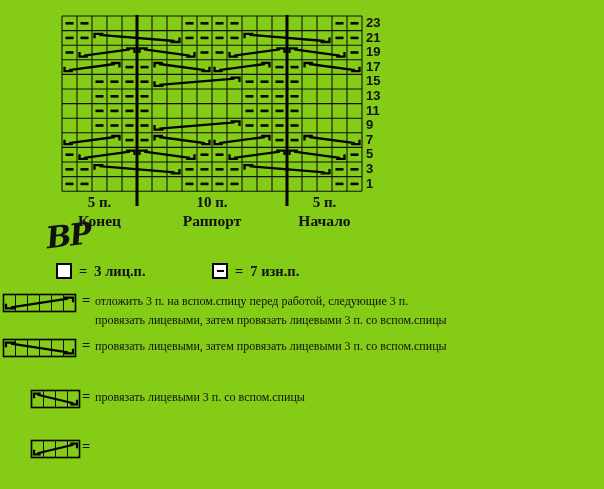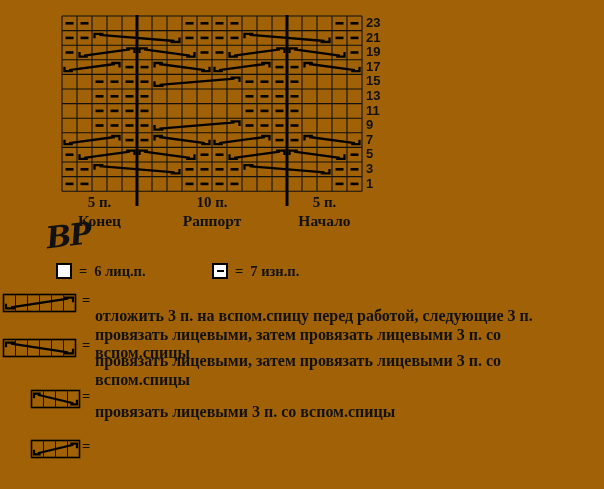--- a/index.html
+++ b/index.html
@@ -1,34 +1,34 @@
 <!DOCTYPE html>
 <html><head>
 <meta charset="utf-8">
 <style>
   html,body{margin:0;padding:0;}
   body{width:604px;height:489px;background:#ffffff;font-family:"Liberation Serif",serif;}
-  .page{position:relative;width:604px;height:489px;background:#a16207;overflow:hidden;color:#111;}
+  .page{position:relative;width:604px;height:489px;background:#84cc16;overflow:hidden;color:#111;}
   .chart-svg{position:absolute;left:0;top:0;}
   .bp-note{position:absolute;left:46px;top:218px;font-family:"DejaVu Serif",serif;
            font-style:italic;font-weight:700;font-size:30px;letter-spacing:-2px;
            transform:rotate(-7deg);color:#111;}
   .leg-basic{position:absolute;top:261px;height:20px;font-weight:700;font-size:14.5px;
              display:flex;align-items:center;gap:7px;}
   #leg-knit{left:56px;} #leg-purl{left:212px;}
   .sq{width:12px;height:12px;border:2px solid #000;display:inline-flex;
       align-items:center;justify-content:center;background:#fff;}
   .sq .dash{width:7px;height:2.6px;background:#000;display:block;}
   .leg-item{position:absolute;left:0;width:604px;height:44px;}
   .li0{top:292px;} .li1{top:337px;} .li2{top:388px;} .li3{top:438px;}
   .leg-item svg{position:absolute;top:1px;}
   .li0 svg,.li1 svg{left:2px;} .li2 svg,.li3 svg{left:30px;}
   .leg-eq{position:absolute;left:82px;top:0px;font-weight:700;font-size:14.5px;}
-  .leg-desc{position:absolute;left:95px;top:15px;width:460px;font-weight:700;
-            font-size:16px;line-height:18.5px;}
+  .leg-desc{position:absolute;left:95px;top:0px;width:460px;font-weight:400;
+            font-size:12px;line-height:18.5px;}
 </style>
 </head>
 <body>
 
 <div class="page">
 
   <svg class="chart-svg" width="604" height="236">
       <g stroke="#111111" stroke-width="1.1">
         <line x1="62" y1="16" x2="62" y2="191.2"></line>
         <line x1="77" y1="16" x2="77" y2="191.2"></line>
@@ -191,21 +191,21 @@
       <text x="212" y="226" text-anchor="middle" font-family="&quot;Liberation Serif&quot;,serif" font-size="15.5" font-weight="bold" fill="#111111">Раппорт</text>
       <text x="324.5" y="207" text-anchor="middle" font-family="&quot;Liberation Serif&quot;,serif" font-size="15" font-weight="bold" fill="#111111">5 п.</text>
       <text x="324.5" y="226" text-anchor="middle" font-family="&quot;Liberation Serif&quot;,serif" font-size="15.5" font-weight="bold" fill="#111111">Начало</text>
     </svg>
 
   <div class="bp-note">ВР</div>
 
   <div class="leg-basic" id="leg-knit">
     <span class="sq"></span>
     <span>=</span>
-    <span>6 лиц.п.</span>
+    <span>3 лиц.п.</span>
   </div>
 
   <div class="leg-basic" id="leg-purl">
     <span class="sq">
         <span class="dash"></span>
       </span>
     <span>=</span>
     <span>7 изн.п.</span>
   </div>
 

